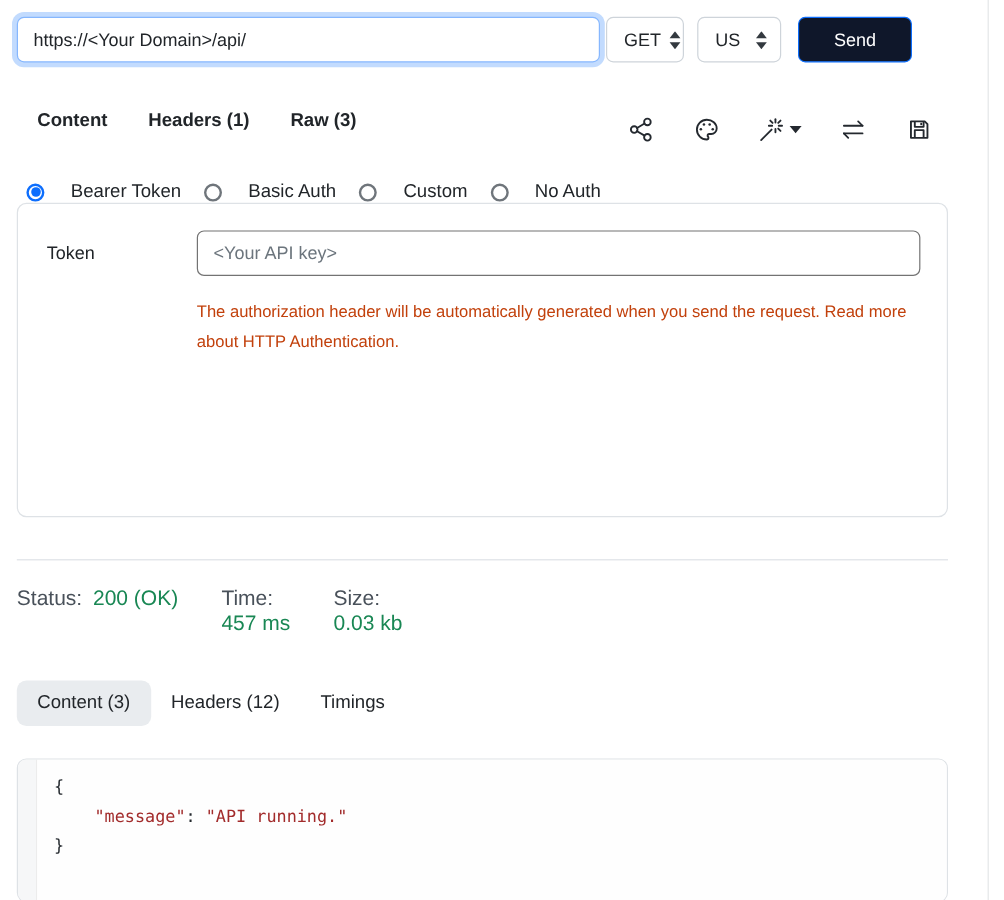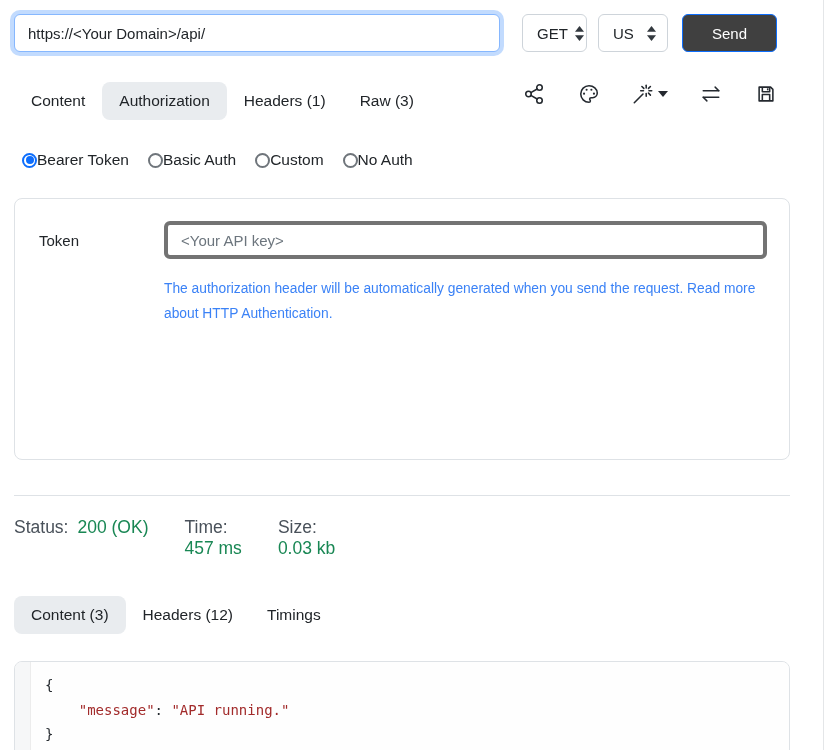--- a/index.html
+++ b/index.html
@@ -10,59 +10,59 @@
   .content { padding:14px 47px 0 14px; }
 
   
   .request-bar { display:flex; align-items:center; }
   .url-input { width:486px; height:38px; border:1px solid #86b7fe; border-radius:6px;
                box-shadow:0 0 0 4px rgba(13,110,253,.25); padding:0 13px; font-size:15px;
                color:#212529; outline:none; font-family:"Liberation Sans", sans-serif; }
   .select-box { height:38px; border:1px solid #ced4da; border-radius:6px; background:#fff;
                 display:flex; align-items:center; justify-content:space-between;
                 padding:0 10px 0 14px; font-size:15px; cursor:pointer; }
-  .select-method { width:65px; margin-left:22px; }
+  .select-method { width:65px; margin-left:5px; }
   .select-region { width:70px; margin-left:11px; }
   .updown-icon { width:11px; height:15px; flex:none; margin-left:6px; }
-  .send-btn { width:95px; height:38px; margin-left:14px; background:#404040; color:#fff;
+  .send-btn { width:95px; height:38px; margin-left:14px; background:#0f172a; color:#fff;
               border:1px solid #0d6efd; border-radius:6px; font-size:15px; cursor:pointer;
               font-family:"Liberation Sans", sans-serif; }
 
   
-  .tabs-row { display:flex; align-items:flex-start; margin-top:30px; }
+  .tabs-row { display:flex; align-items:flex-end; margin-top:30px;font-weight:bold; }
   .tab { padding:10px 17px; font-size:15.5px; border-radius:8px; cursor:pointer; white-space:nowrap; }
   .tab.active { background:#e9ecef; }
   .toolbar { margin-left:auto; display:flex; align-items:center; gap:31px; padding-right:12px; }
   .icon-btn { width:24px; height:24px; display:flex; align-items:center; justify-content:center;
               color:#24292f; cursor:pointer; }
   .icon-btn svg { width:22px; height:22px; }
   .wand-wrap { display:flex; align-items:center; gap:4px; }
   .caret-down { width:0; height:0; border-left:5px solid transparent; border-right:5px solid transparent;
                 border-top:6px solid #24292f; }
 
   
   .radio-row { display:flex; align-items:center; gap:19px; margin-top:31px; padding-left:8px; }
-  .radio-item { display:flex; align-items:center; gap:0; font-size:15.5px; cursor:pointer; }
+  .radio-item { display:flex; align-items:center; gap:22px; font-size:15.5px; cursor:pointer; }
   .radio-circle { width:15px; height:15px; border-radius:50%; border:2px solid #6f757b;
                   position:relative; flex:none; background:#fff; }
   .radio-circle.checked { border-color:#0d6efd; }
   .radio-circle.checked::after { content:""; position:absolute; inset:1.5px; border-radius:50%;
                                  background:#0d6efd; }
 
   
-  .auth-panel { margin-top:29px; width:776px; height:262px; border:1px solid #dee2e6;
+  .auth-panel { width:776px; height:262px; border:1px solid #dee2e6;
                 border-radius:8px; padding:22px 22px 0 24px; }
   .token-row { display:flex; align-items:center; }
   .token-label { width:125px; font-size:15px; flex:none; }
-  .token-input { flex:1; height:38px; border:4px solid #737373; border-radius:6px;
+  .token-input { flex:1; height:38px; border:1px solid #737373; border-radius:6px;
                  padding:0 13px; font-size:15px; color:#212529; outline:none;
                  font-family:"Liberation Sans", sans-serif; }
   .token-input::placeholder { color:#6c757d; opacity:1; }
   .helper-text { margin:17px 0 0 125px; max-width:598px; font-size:13.8px; line-height:25px;
-                 color:#3b82f6; }
+                 color:#c2410c; }
 
   
   .divider { margin-top:35px; width:776px; height:1px; background:#dee2e6; }
   .status-row { margin-top:21px; display:flex; align-items:flex-start; font-size:17.5px; }
   .status-label { color:#49515a; }
   .status-value { color:#198754; font-weight:400; margin-left:9px; }
   .status-group { display:flex; align-items:baseline; }
   .status-group + .status-group { margin-left:27px;flex-direction:column; }
 
   
@@ -99,21 +99,20 @@
         <svg class="updown-icon" viewBox="0 0 10 14" fill="#33393f">
             <path d="M5 0 L9.2 5.4 H0.8 Z"></path>
             <path d="M5 14 L0.8 8.6 H9.2 Z"></path>
           </svg>
       </div>
       <button class="send-btn">Send</button>
     </div>
 
     <div class="tabs-row">
       <div class="tab">Content</div>
-      <div class="tab active">Authorization</div>
       <div class="tab">Headers (1)</div>
       <div class="tab">Raw (3)</div>
 
       <div class="toolbar">
         <div class="icon-btn">
           <svg viewBox="0 0 24 24" fill="none" stroke="currentColor" stroke-width="1.7" stroke-linecap="round">
             <circle cx="18" cy="5" r="3"></circle>
               <circle cx="6" cy="12" r="3"></circle>
               <circle cx="18" cy="19" r="3"></circle>
             <line x1="8.6" y1="13.5" x2="15.4" y2="17.5"></line>

